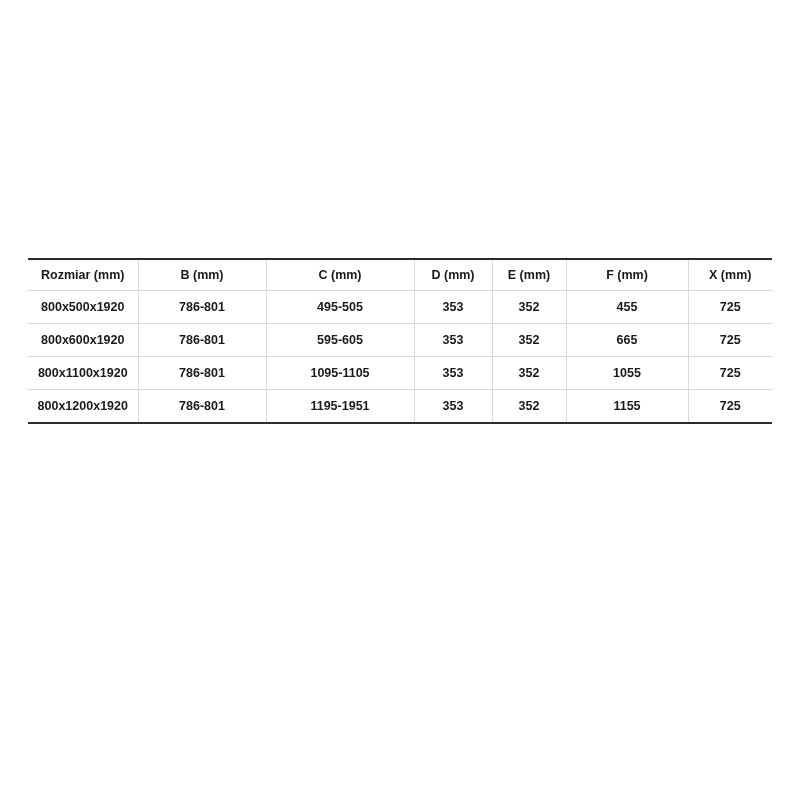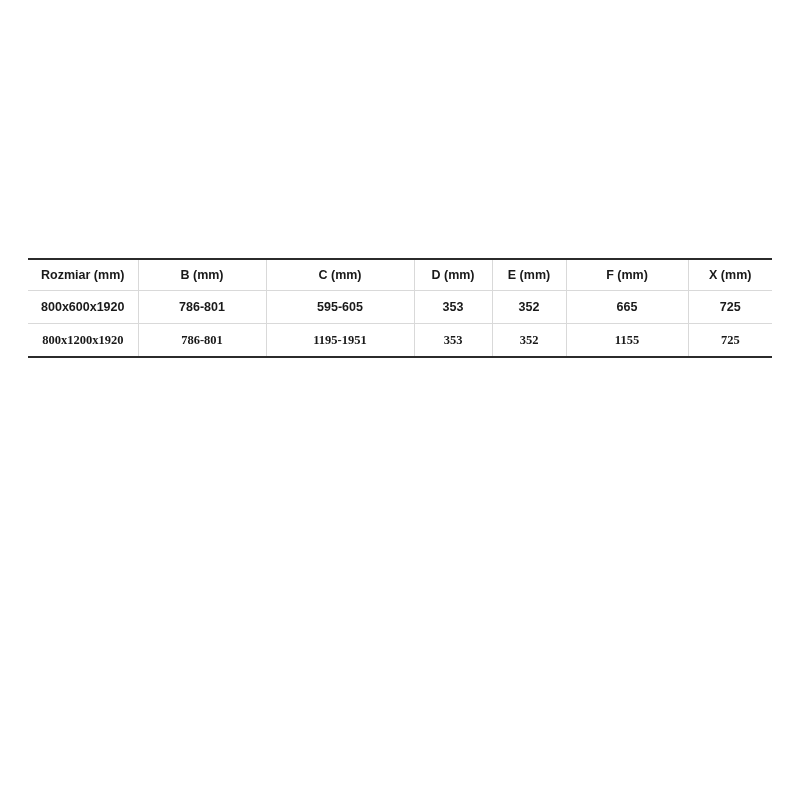--- a/index.html
+++ b/index.html
@@ -42,21 +42,20 @@
     height: 32px;
     white-space: nowrap;
   }
   table.spec thead th {
     height: 30px;
     border-top: 2px solid #2b2b2b;
     border-bottom: 1px solid #d9d9d9;
   }
   table.spec tbody tr:last-child td {
     border-bottom: 2px solid #2b2b2b;
-    font-family: Liberation Serif, serif;
   }
   table.spec th:first-child,
   table.spec td:first-child {
     border-left: none;
   }
   table.spec th:last-child,
   table.spec td:last-child {
     border-right: none;
     margin-left: 24px;
   }
@@ -90,26 +89,44 @@
           <th>B (mm)</th>
           <th>C (mm)</th>
           <th>D (mm)</th>
           <th>E (mm)</th>
           <th>F (mm)</th>
           <th>X (mm)</th>
         </tr>
       </thead>
       <tbody>
         <tr>
+          <td>800x500x1920</td>
+          <td>786-801</td>
+          <td>495-505</td>
+          <td>353</td>
+          <td>352</td>
+          <td>455</td>
+          <td>725</td>
+        </tr>
+        <tr>
           <td>800x600x1920</td>
           <td>786-801</td>
           <td>595-605</td>
           <td>353</td>
           <td>352</td>
           <td>665</td>
+          <td>725</td>
+        </tr>
+        <tr>
+          <td>800x1100x1920</td>
+          <td>786-801</td>
+          <td>1095-1105</td>
+          <td>353</td>
+          <td>352</td>
+          <td>1055</td>
           <td>725</td>
         </tr>
         <tr>
           <td>800x1200x1920</td>
           <td>786-801</td>
           <td>1195-1951</td>
           <td>353</td>
           <td>352</td>
           <td>1155</td>
           <td>725</td>

